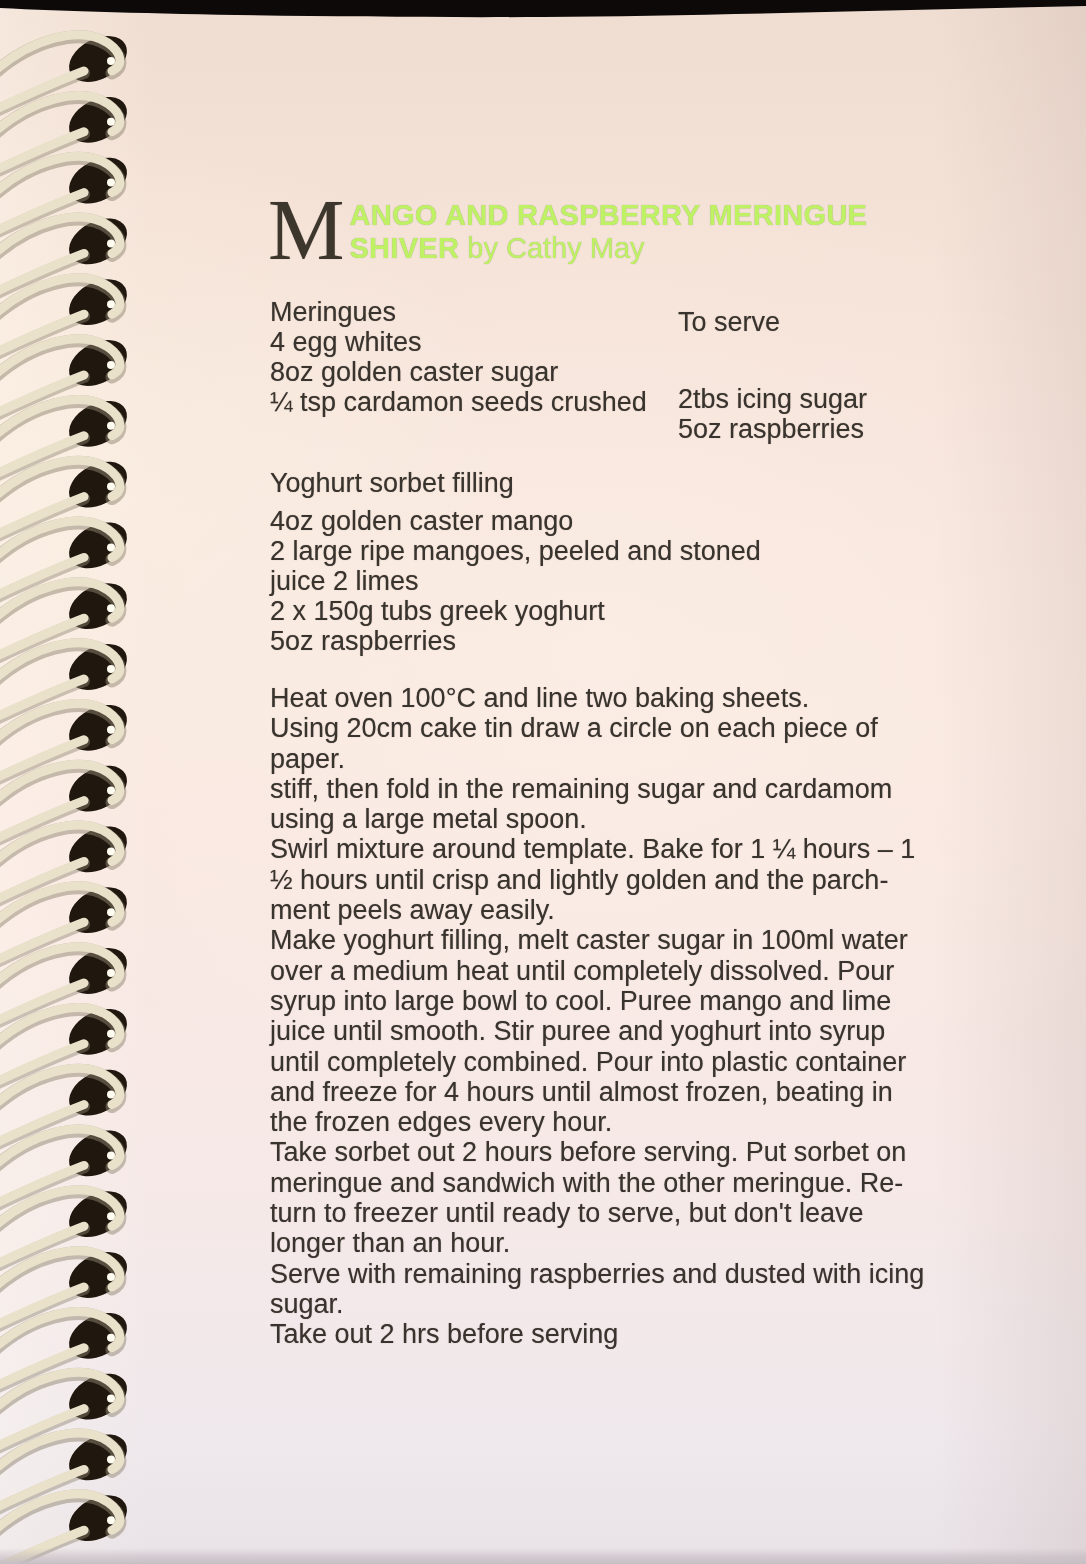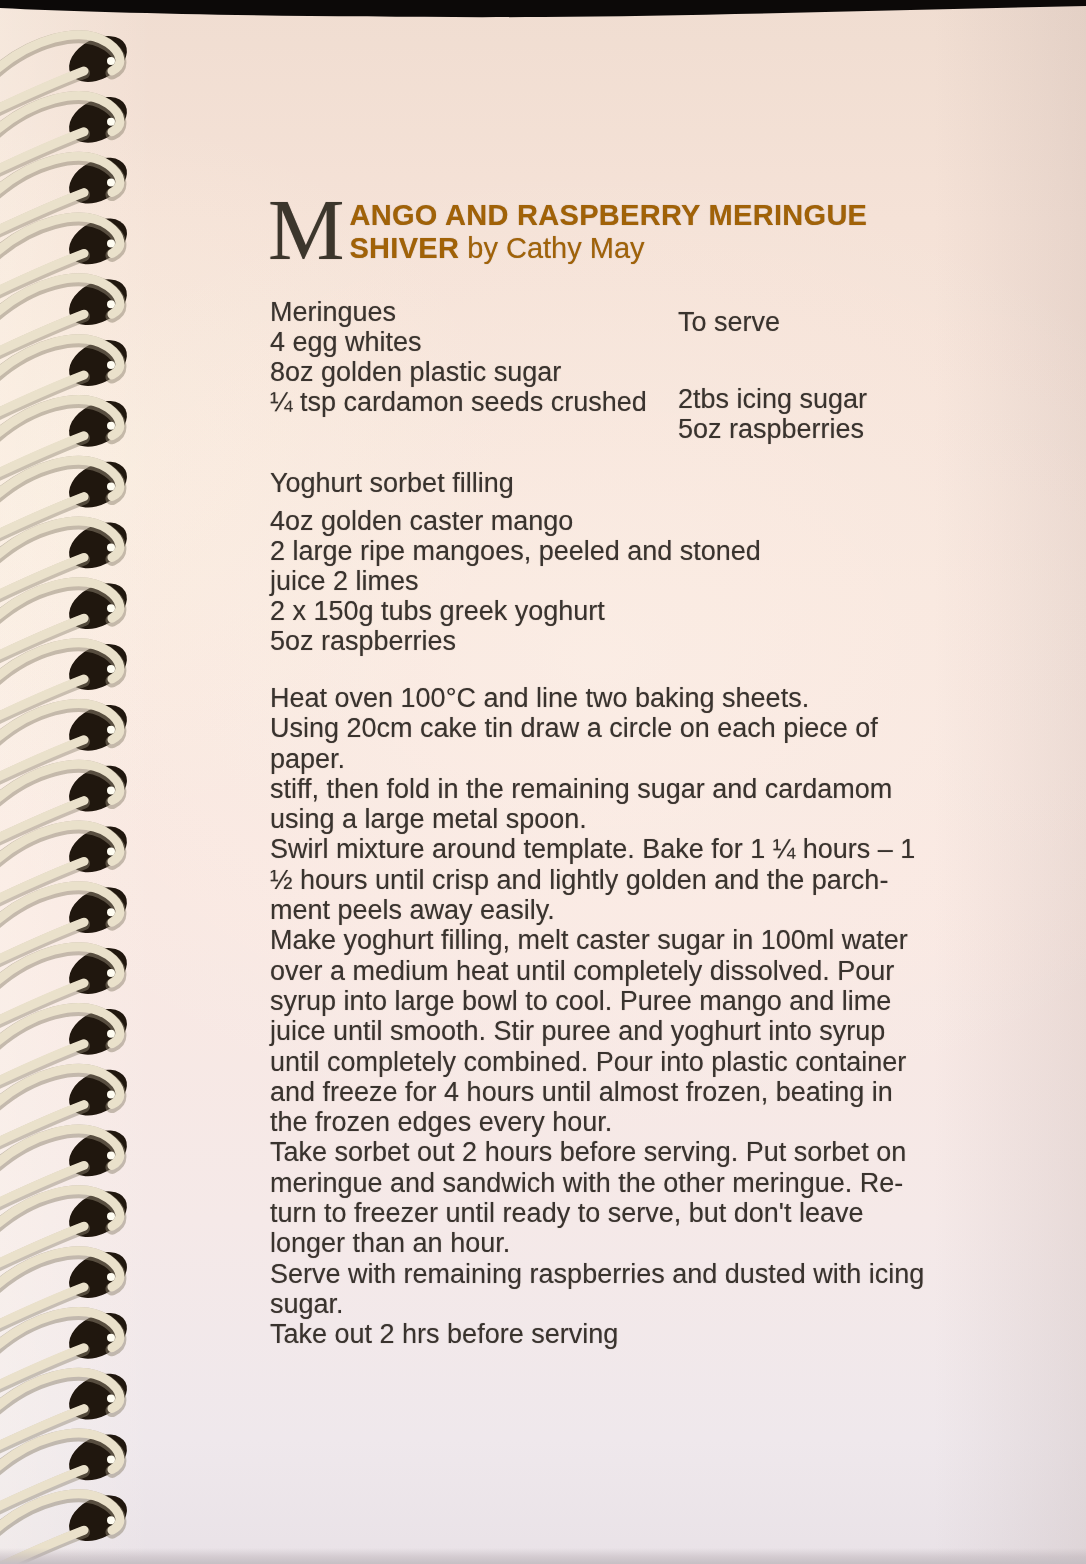--- a/index.html
+++ b/index.html
@@ -42,21 +42,21 @@
   }
   .title-row { display: flex; align-items: flex-start; }
   .dropcap {
     font-family: "Liberation Serif", serif;
     font-size: 86px;
     line-height: 64px;
     color: #3c362c;
     margin-right: 7px;
     letter-spacing: -2px;
   }
-  .title-lines { font-size: 29px; line-height: 33px; color: #a16207; padding-top: 1px; }
+  .title-lines { font-size: 29px; line-height: 33px; color: #bef264; padding-top: 1px; }
   .title-lines .t1 { font-weight: bold; letter-spacing: 0.3px; }
   .title-lines .t2 b { font-weight: bold; letter-spacing: 0.3px; margin-top: 36px; }
   .instructions { line-height: 30.3px; }
   .line { white-space: nowrap; }
 </style>
 </head>
 <body>
 
 <div class="photo">
 
@@ -276,21 +276,21 @@
     <div class="title-lines">
       <div class="t1">ANGO AND RASPBERRY MERINGUE</div>
       <div class="t2"><b>SHIVER</b><span> by Cathy May</span></div>
     </div>
   </div>
 
   <div class="txt" style="left:270px; top:297px;">
 
   <div class="line">Meringues</div>
       <div class="line">4 egg whites</div>
-      <div class="line">8oz golden plastic sugar</div>
+      <div class="line">8oz golden caster sugar</div>
       <div class="line">¼ tsp cardamon seeds crushed</div>
     </div>
 
   <div class="txt" style="left:678px; top:307px;">To serve</div>
   <div class="txt" style="left:678px; top:384px;">
 
   <div class="line">2tbs icing sugar</div>
       <div class="line">5oz raspberries</div>
     </div>
 

